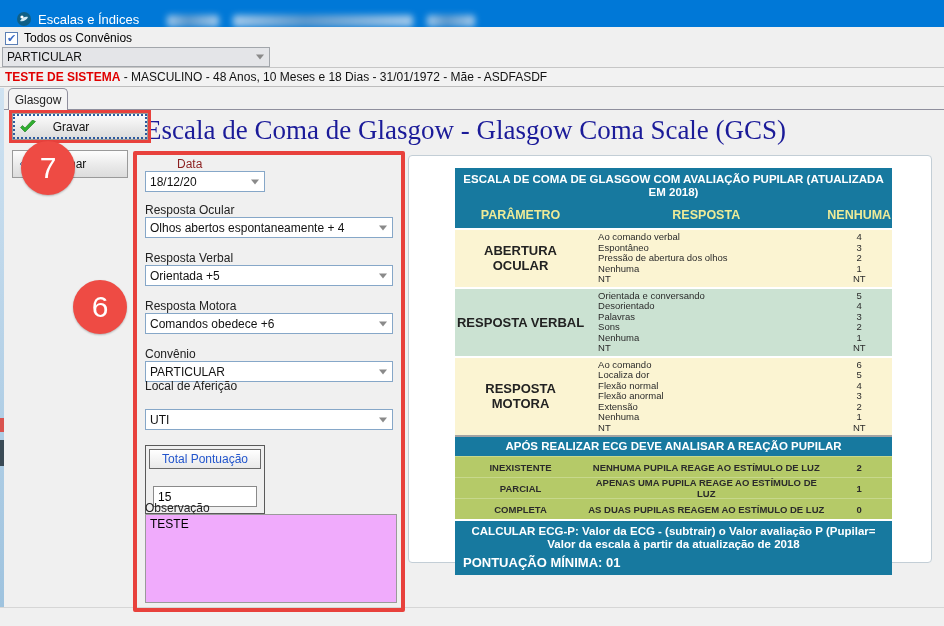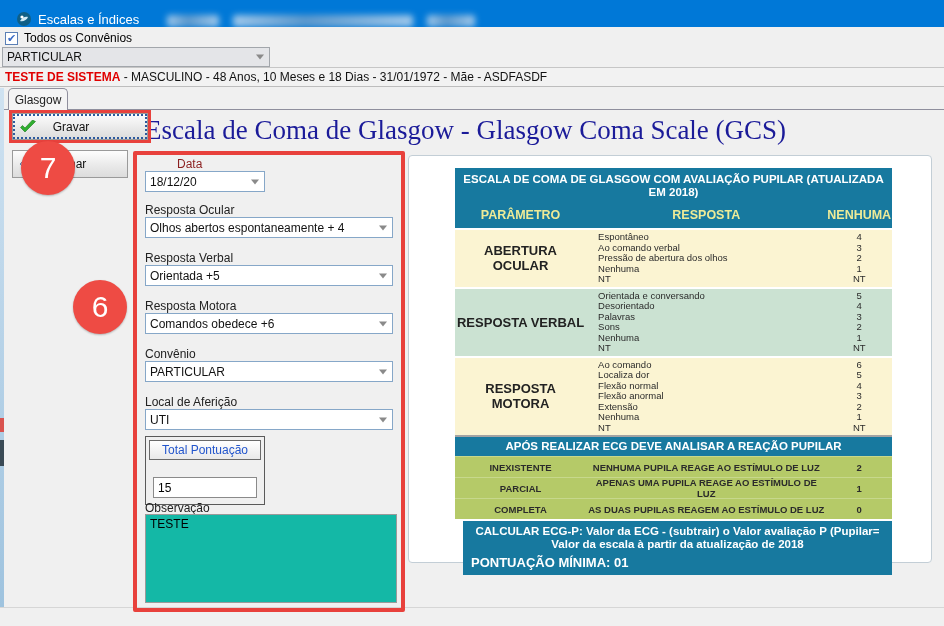--- a/index.html
+++ b/index.html
@@ -55,24 +55,24 @@
   
   .page-title { position:absolute; left:145px; top:115px; font-family:"Liberation Serif", serif; font-size:27px; color:#1b1b99; white-space:nowrap; z-index:2; }
 
   
   .form-annot { position:absolute; left:133px; top:151px; width:272px; height:461px; border:4px solid #e8413c; border-radius:2px; z-index:2; }
   .form-inner { position:absolute; inset:0; }
   .f-label { position:absolute; left:8px; font-size:12px; color:#222; }
   .f-label-red { color:#8b1f1f;margin-left:32px; }
   .f-combo { position:absolute; left:8px; background:#fff; border:1px solid #86a7c8; height:21px; font-size:12px; color:#111; display:flex; align-items:center; padding:0 16px 0 4px; }
   .f-combo .arr { position:absolute; right:5px; top:50%; transform:translateY(-50%); width:0; height:0; border-left:4px solid transparent; border-right:4px solid transparent; border-top:5px solid #8a8a8a; }
-  .groupbox { position:absolute; left:8px; top:281px; width:120px; height:69px; border:1px solid #5a5a5a; background:#f0f0f0; }
+  .groupbox { position:absolute; left:8px; top:290px; width:120px; height:69px; border:1px solid #5a5a5a; background:#f0f0f0; }
   .groupbox-hdr { margin:3px; border:1px solid #6a6a6a; background:linear-gradient(#ffffff,#e9e9e9); color:#2255cc; font-size:12px; text-align:center; padding:2px 0; }
   .total-input { display:block; margin:17px auto 0; width:104px; height:21px; background:#fff; border:1px solid #8a8a8a; font-size:12px; padding:2px 4px; font-family:"Liberation Sans",sans-serif; }
-  .obs-area { position:absolute; left:8px; top:359px; width:252px; height:89px; background:#14b8a6; border:1px solid #9a9a9a; font-size:12px; padding:2px 4px; resize:none; font-family:"Liberation Sans",sans-serif; }
+  .obs-area { position:absolute; left:8px; top:359px; width:252px; height:89px; background:#f0abfc; border:1px solid #9a9a9a; font-size:12px; padding:2px 4px; resize:none; font-family:"Liberation Sans",sans-serif; }
 
   
   .ref-panel { position:absolute; left:408px; top:155px; width:524px; height:408px; background:#ffffff; border:1px solid #c3ced6; border-radius:4px; z-index:1; }
   .gcs { position:absolute; left:46px; top:12px; width:437px; color:#2b2b2b; }
   .gcs-head { background:#17799f; color:#ffffff; text-align:center; font-weight:bold; font-size:11.5px; line-height:13px; padding:5px 4px; }
   .gcs-cols { background:#17799f; color:#eeeb97; font-weight:bold; font-size:12.5px; display:flex; padding:4px 0 6px; }
   .gcs-cols .c1 { width:30%; text-align:center; }
   .gcs-cols .c2 { width:55%; text-align:center; }
   .gcs-cols .c3 { width:15%; text-align:center; }
   .gcs-section { display:flex; border-top:2px solid #ffffff; }
@@ -80,21 +80,21 @@
   .bg-green { background:#cbe2d2; }
   .gcs-param { width:30%; display:flex; align-items:center; justify-content:center; font-weight:bold; font-size:13px; text-align:center; line-height:15px; color:#222; }
   .gcs-lines { width:55%; padding:2px 0 2px 12px; }
   .gcs-pts   { width:15%; padding:2px 0; text-align:center; }
   .gcs-lines div, .gcs-pts div { font-size:9.5px; line-height:10.5px; }
   .gcs-blue-band { background:#17799f; color:#fff; font-weight:bold; text-align:center; font-size:11.5px; line-height:13px; padding:3px 2px; border-top:2px solid #a3a3a3; }
   .pupil-row { display:flex; align-items:center; background:#b5ca68; border-top:1px solid #c7d88c; height:21px; font-weight:bold; font-size:9.5px; }
   .pupil-row .p1 { width:30%; text-align:center; }
   .pupil-row .p2 { width:55%; text-align:center; }
   .pupil-row .p3 { width:15%; text-align:center; }
-  .gcs-footer { background:#17799f; color:#fff; font-weight:bold; text-align:center; border-top:2px solid #fff; padding:4px 2px 5px;margin-left:8px; }
+  .gcs-footer { background:#17799f; color:#fff; font-weight:bold; text-align:center; border-top:2px solid #fff; padding:4px 2px 5px; }
   .gcs-footer .calc { font-size:11.5px; line-height:13px; }
   .gcs-minmax { display:flex; justify-content:space-between; padding:4px 6px 0; font-size:13px; }
 
   .footerbar { position:absolute; left:0; top:607px; width:944px; height:19px; background:#f0f0f0; border-top:1px solid #d6d6d6; }
 
   svg { display:block; }
 </style>
 </head>
 <body>
 
@@ -197,21 +197,21 @@
         <span>Comandos obedece +6</span>
           <span class="arr"></span>
       </div>
 
       <span class="f-label" style="top:192px">Convênio</span>
       <div class="f-combo" style="top:206px; width:248px">
         <span>PARTICULAR</span>
           <span class="arr"></span>
       </div>
 
-      <span class="f-label" style="top:240px">Local de Aferição</span>
+      <span class="f-label" style="top:224px">Local de Aferição</span>
       <div class="f-combo" style="top:254px; width:248px">
         <span>UTI</span>
           <span class="arr"></span>
       </div>
 
       <div class="groupbox">
         <div class="groupbox-hdr">Total Pontuação</div>
         <input class="total-input" readonly="" value="15" style="">
       </div>
 
@@ -228,22 +228,22 @@
 
       <div class="gcs-cols">
         <span class="c1">PARÂMETRO</span>
         <span class="c2">RESPOSTA</span>
         <span class="c3">NENHUMA</span>
       </div>
 
       <div class="gcs-section bg-cream">
         <div class="gcs-param">ABERTURA OCULAR</div>
         <div class="gcs-lines">
+          <div>Ao comando verbal</div>
           <div>Espontâneo</div>
-          <div>Ao comando verbal</div>
           <div>Pressão de abertura dos olhos</div>
           <div>Nenhuma</div>
           <div>NT</div>
         </div>
         <div class="gcs-pts">
           <div>4</div>
           <div>3</div>
           <div>2</div>
           <div>1</div>
           <div>NT</div>

